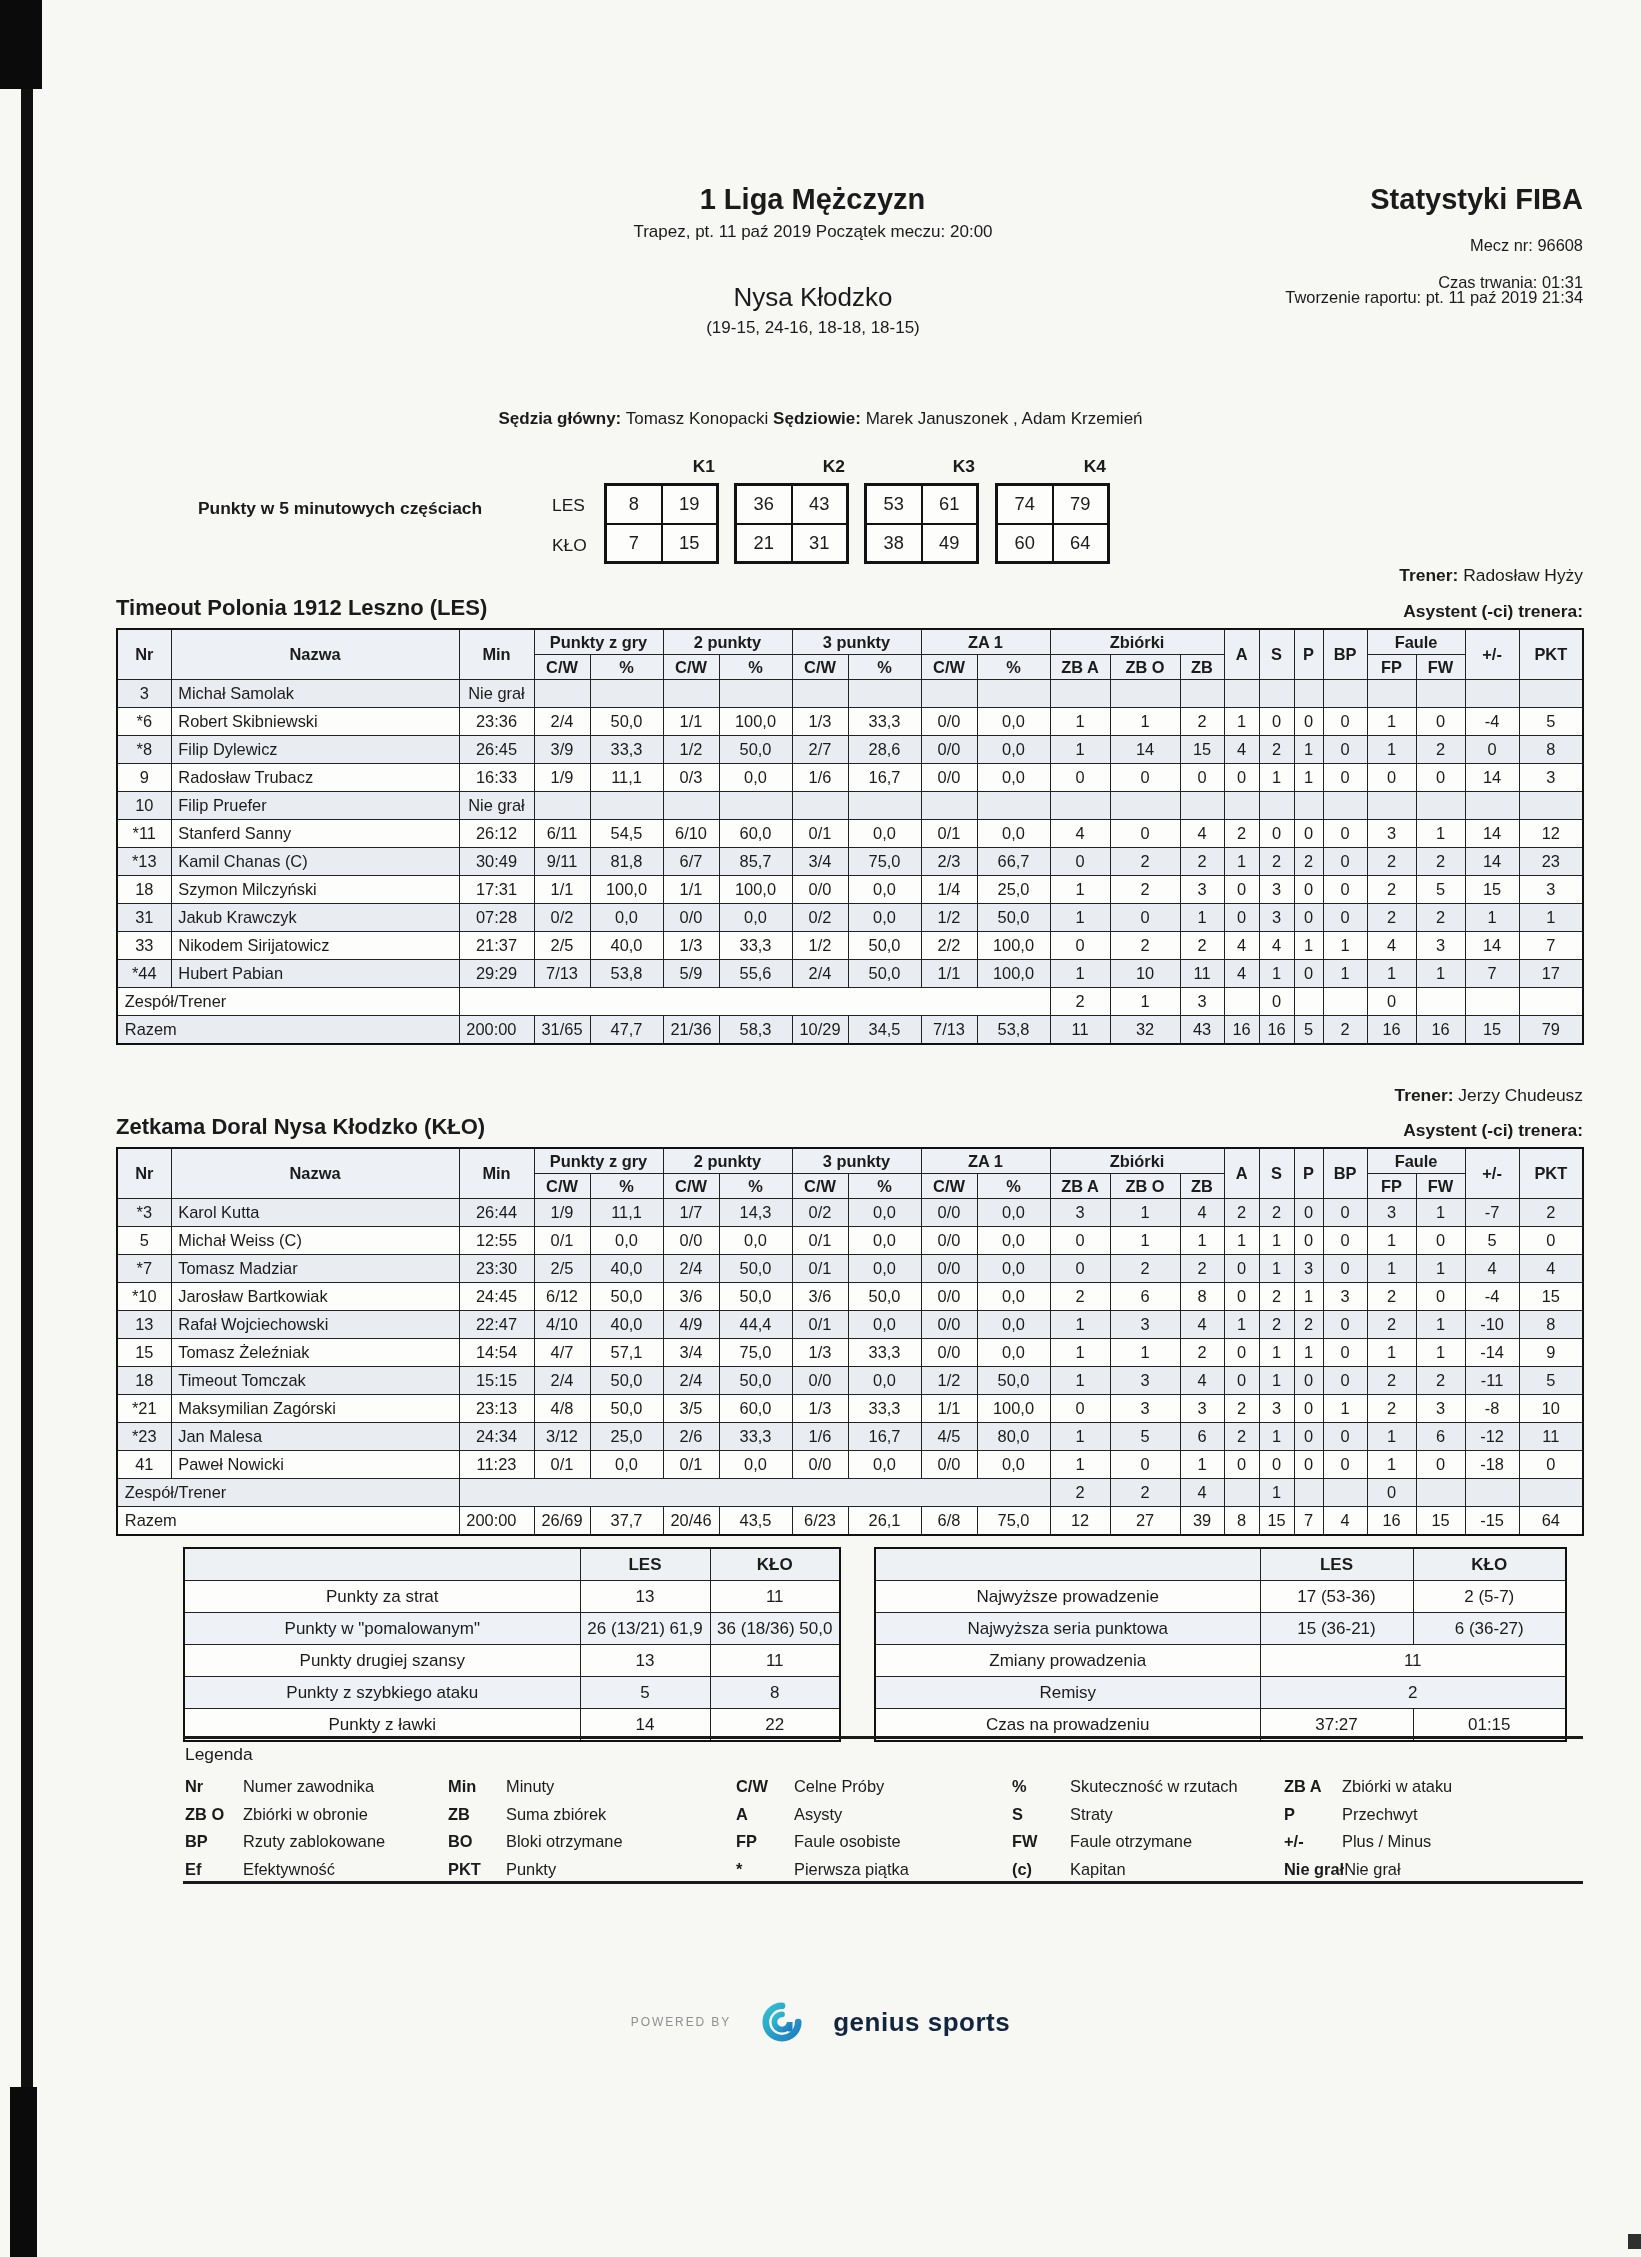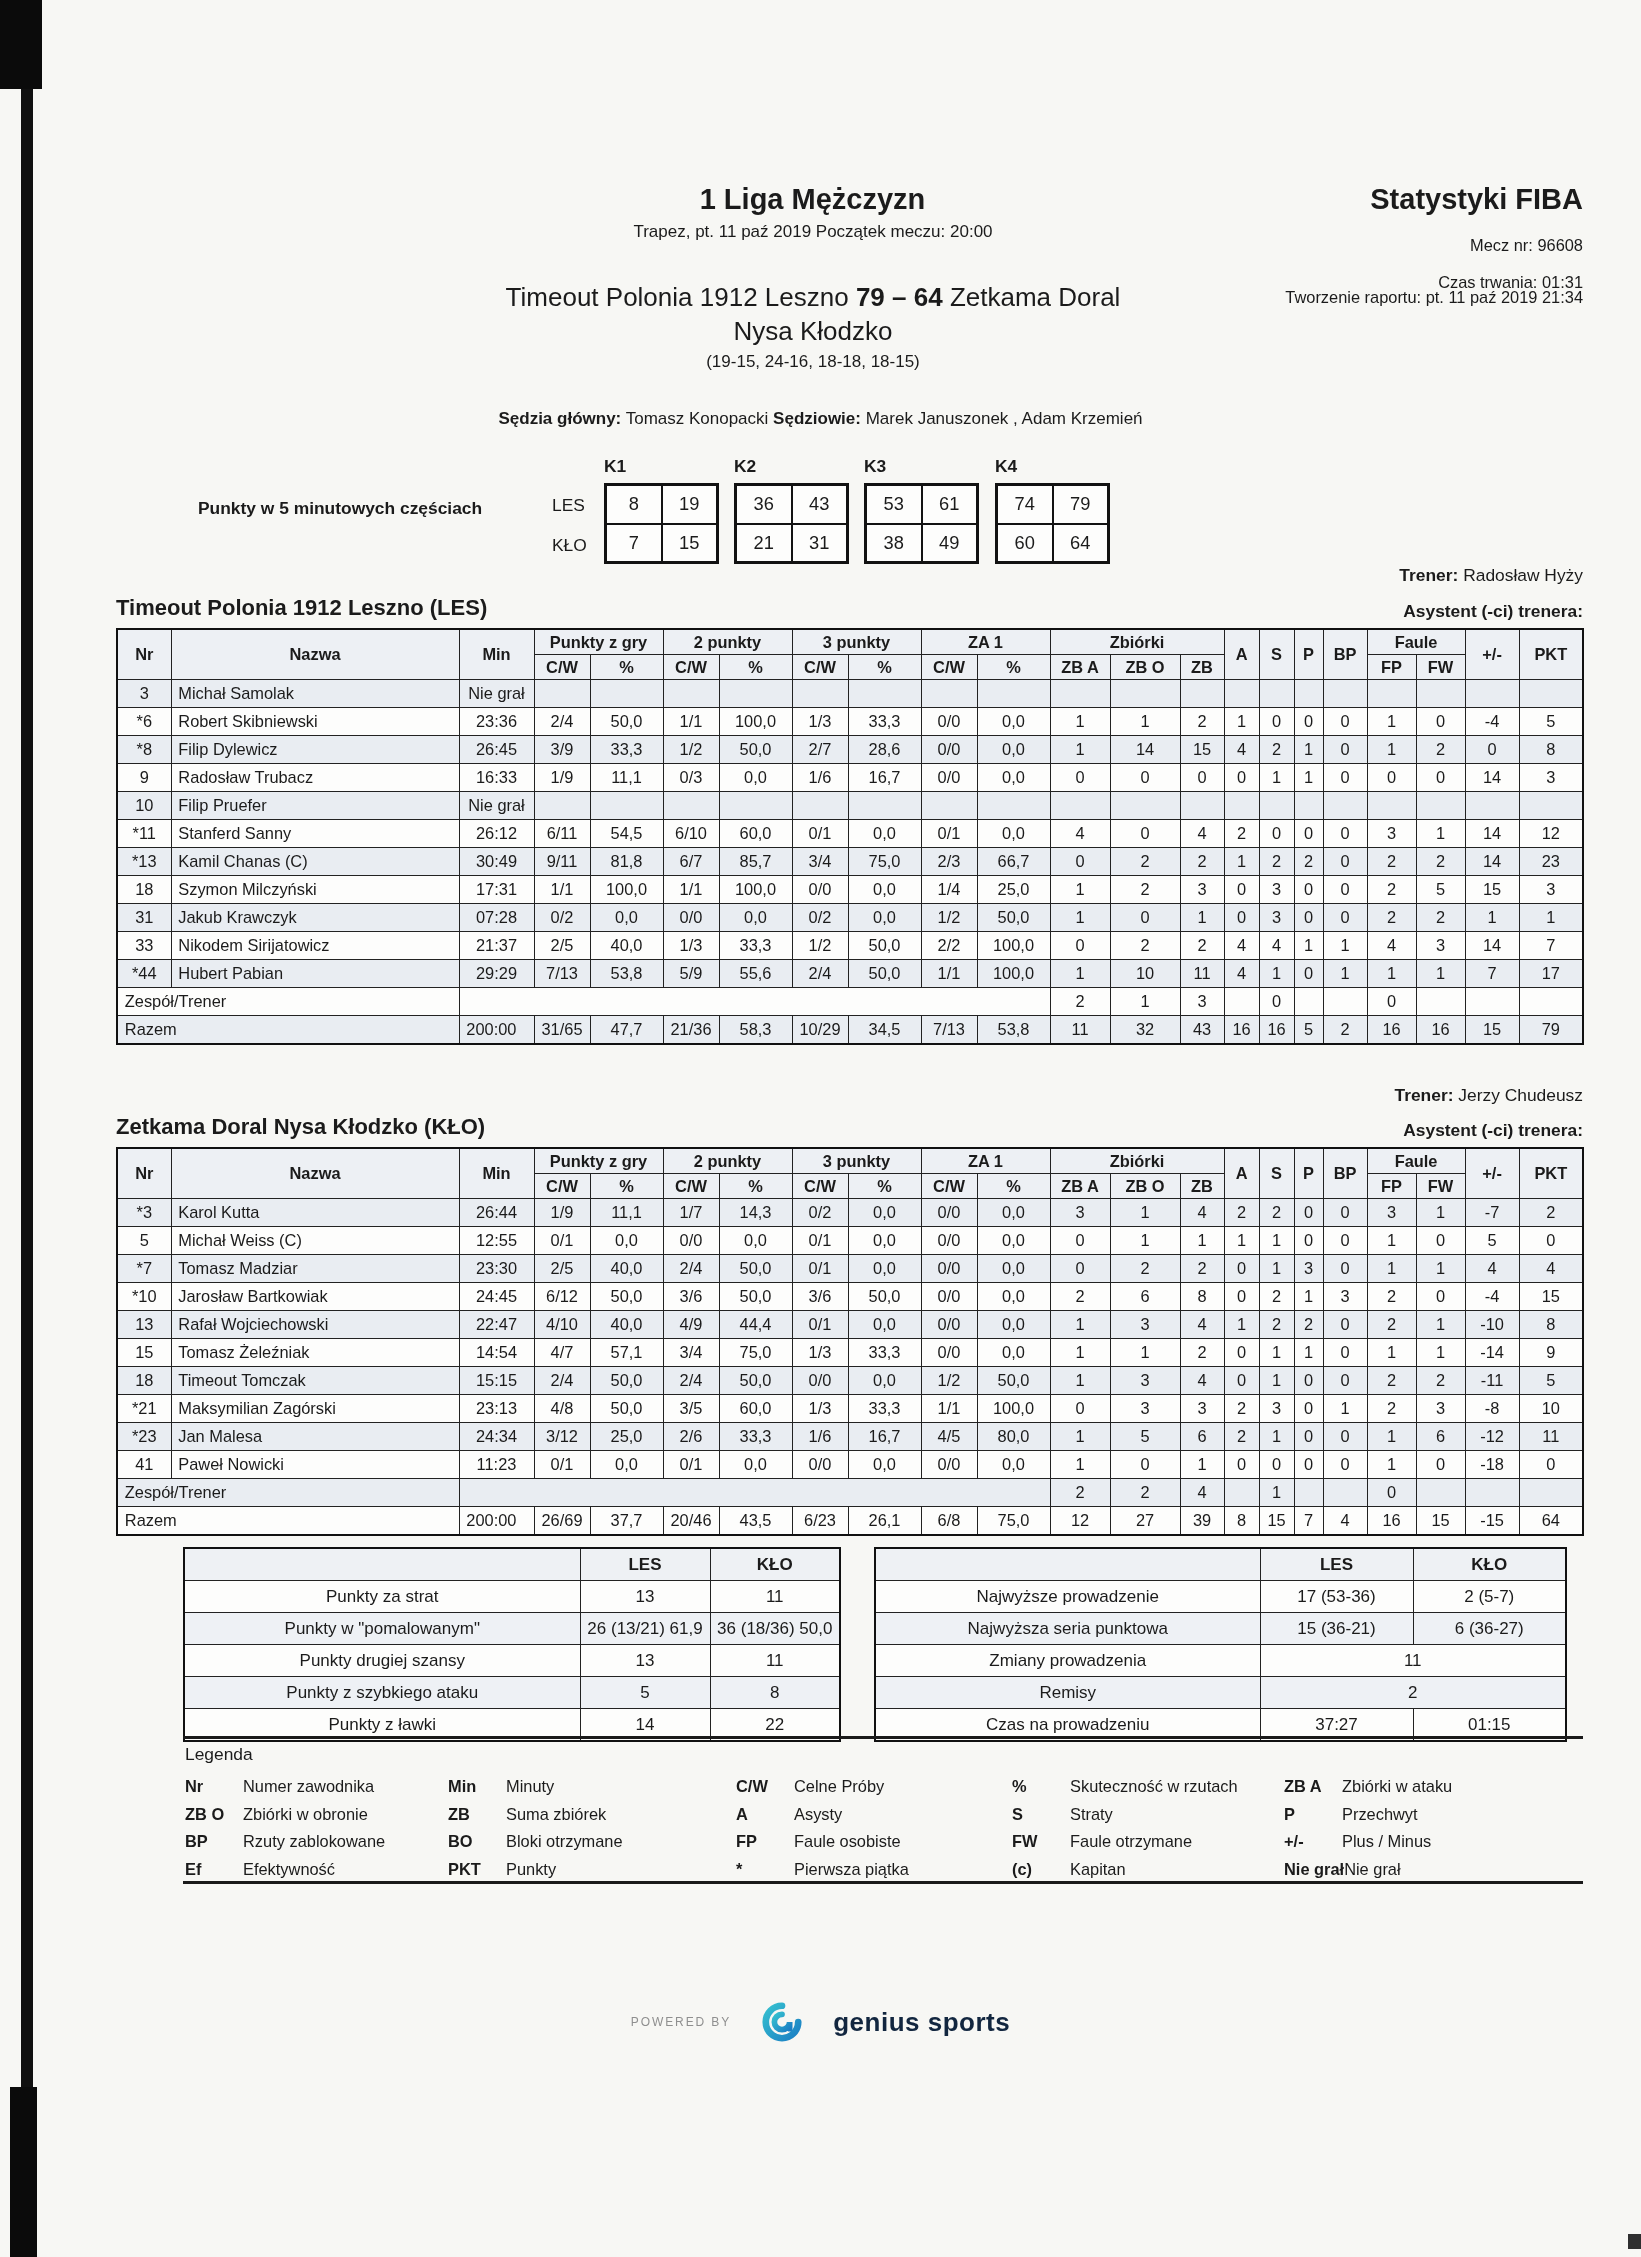--- a/index.html
+++ b/index.html
@@ -19,21 +19,21 @@
   .match-block{left:386px;top:280px;width:854px;text-align:center;}
   .match-line{font-size:26px;line-height:34px;}
   .match-line .score{font-weight:bold;}
   .match-q{font-size:17px;line-height:27px;}
   .ref-line{left:193px;top:409px;width:1255px;text-align:center;font-size:17px;}
   .lbl{font-weight:bold;}
   
   .q-area{left:116px;top:456px;width:1120px;height:126px;}
   .q-title{position:absolute;left:82px;top:42px;font-weight:bold;font-size:17.4px;}
   .qteam{position:absolute;left:436px;font-size:17.4px;}
-  .qk{position:absolute;top:0;width:111px;text-align:left;font-weight:bold;font-size:17.4px;}
+  .qk{position:absolute;top:0;width:111px;text-align:right;font-weight:bold;font-size:17.4px;}
   .qbox{position:absolute;top:27px;width:111px;height:77px;border:2.9px solid #121212;background:#fdfdfc;
         display:grid;grid-template-columns:1fr 1fr;grid-template-rows:1fr 1fr;}
   .qbox>div{border:1.4px solid #121212;display:flex;align-items:center;justify-content:center;font-size:18.3px;}
   
   .coach-line{font-size:17.4px;}
   .team-title{left:116px;font-size:22px;font-weight:bold;}
   
   table.box{border-collapse:collapse;table-layout:fixed;width:1468px;background:#fdfdfc;border:2.4px solid #111;}
   .box th,.box td{border:1.5px solid #222;text-align:center;padding:0 1.9px;overflow:hidden;white-space:nowrap;font-size:16.4px;}
   .box th{font-weight:bold;background:#edf0f4;height:24px;}
@@ -69,25 +69,20 @@
 
 
   <div class="abs league-title">1 Liga Mężczyzn</div>
   <div class="abs date-line">Trapez, pt. 11 paź 2019 Początek meczu: 20:00</div>
   <div class="abs doc-title">Statystyki FIBA</div>
   <div class="abs right-info" style="top:236px;">Mecz nr: 96608</div>
   <div class="abs right-info" style="top:273px;">Czas trwania: 01:31</div>
   <div class="abs right-info" style="top:288px;">Tworzenie raportu: pt. 11 paź 2019 21:34</div>
 
   <div class="abs match-block">
-    <div class="match-line">
-      <span>Timeout Polonia 1912 Leszno</span>
-      <span class="score">79 – 64</span>
-      <span>Zetkama Doral</span>
-    </div>
     <div class="match-line">Nysa Kłodzko</div>
     <div class="match-q">(19-15, 24-16, 18-18, 18-15)</div>
   </div>
 
   <div class="abs ref-line">
     <span class="lbl">Sędzia główny:</span>
     <span>Tomasz Konopacki</span>
     <span class="lbl">Sędziowie:</span>
     <span>Marek Januszonek , Adam Krzemień</span>
   </div>

